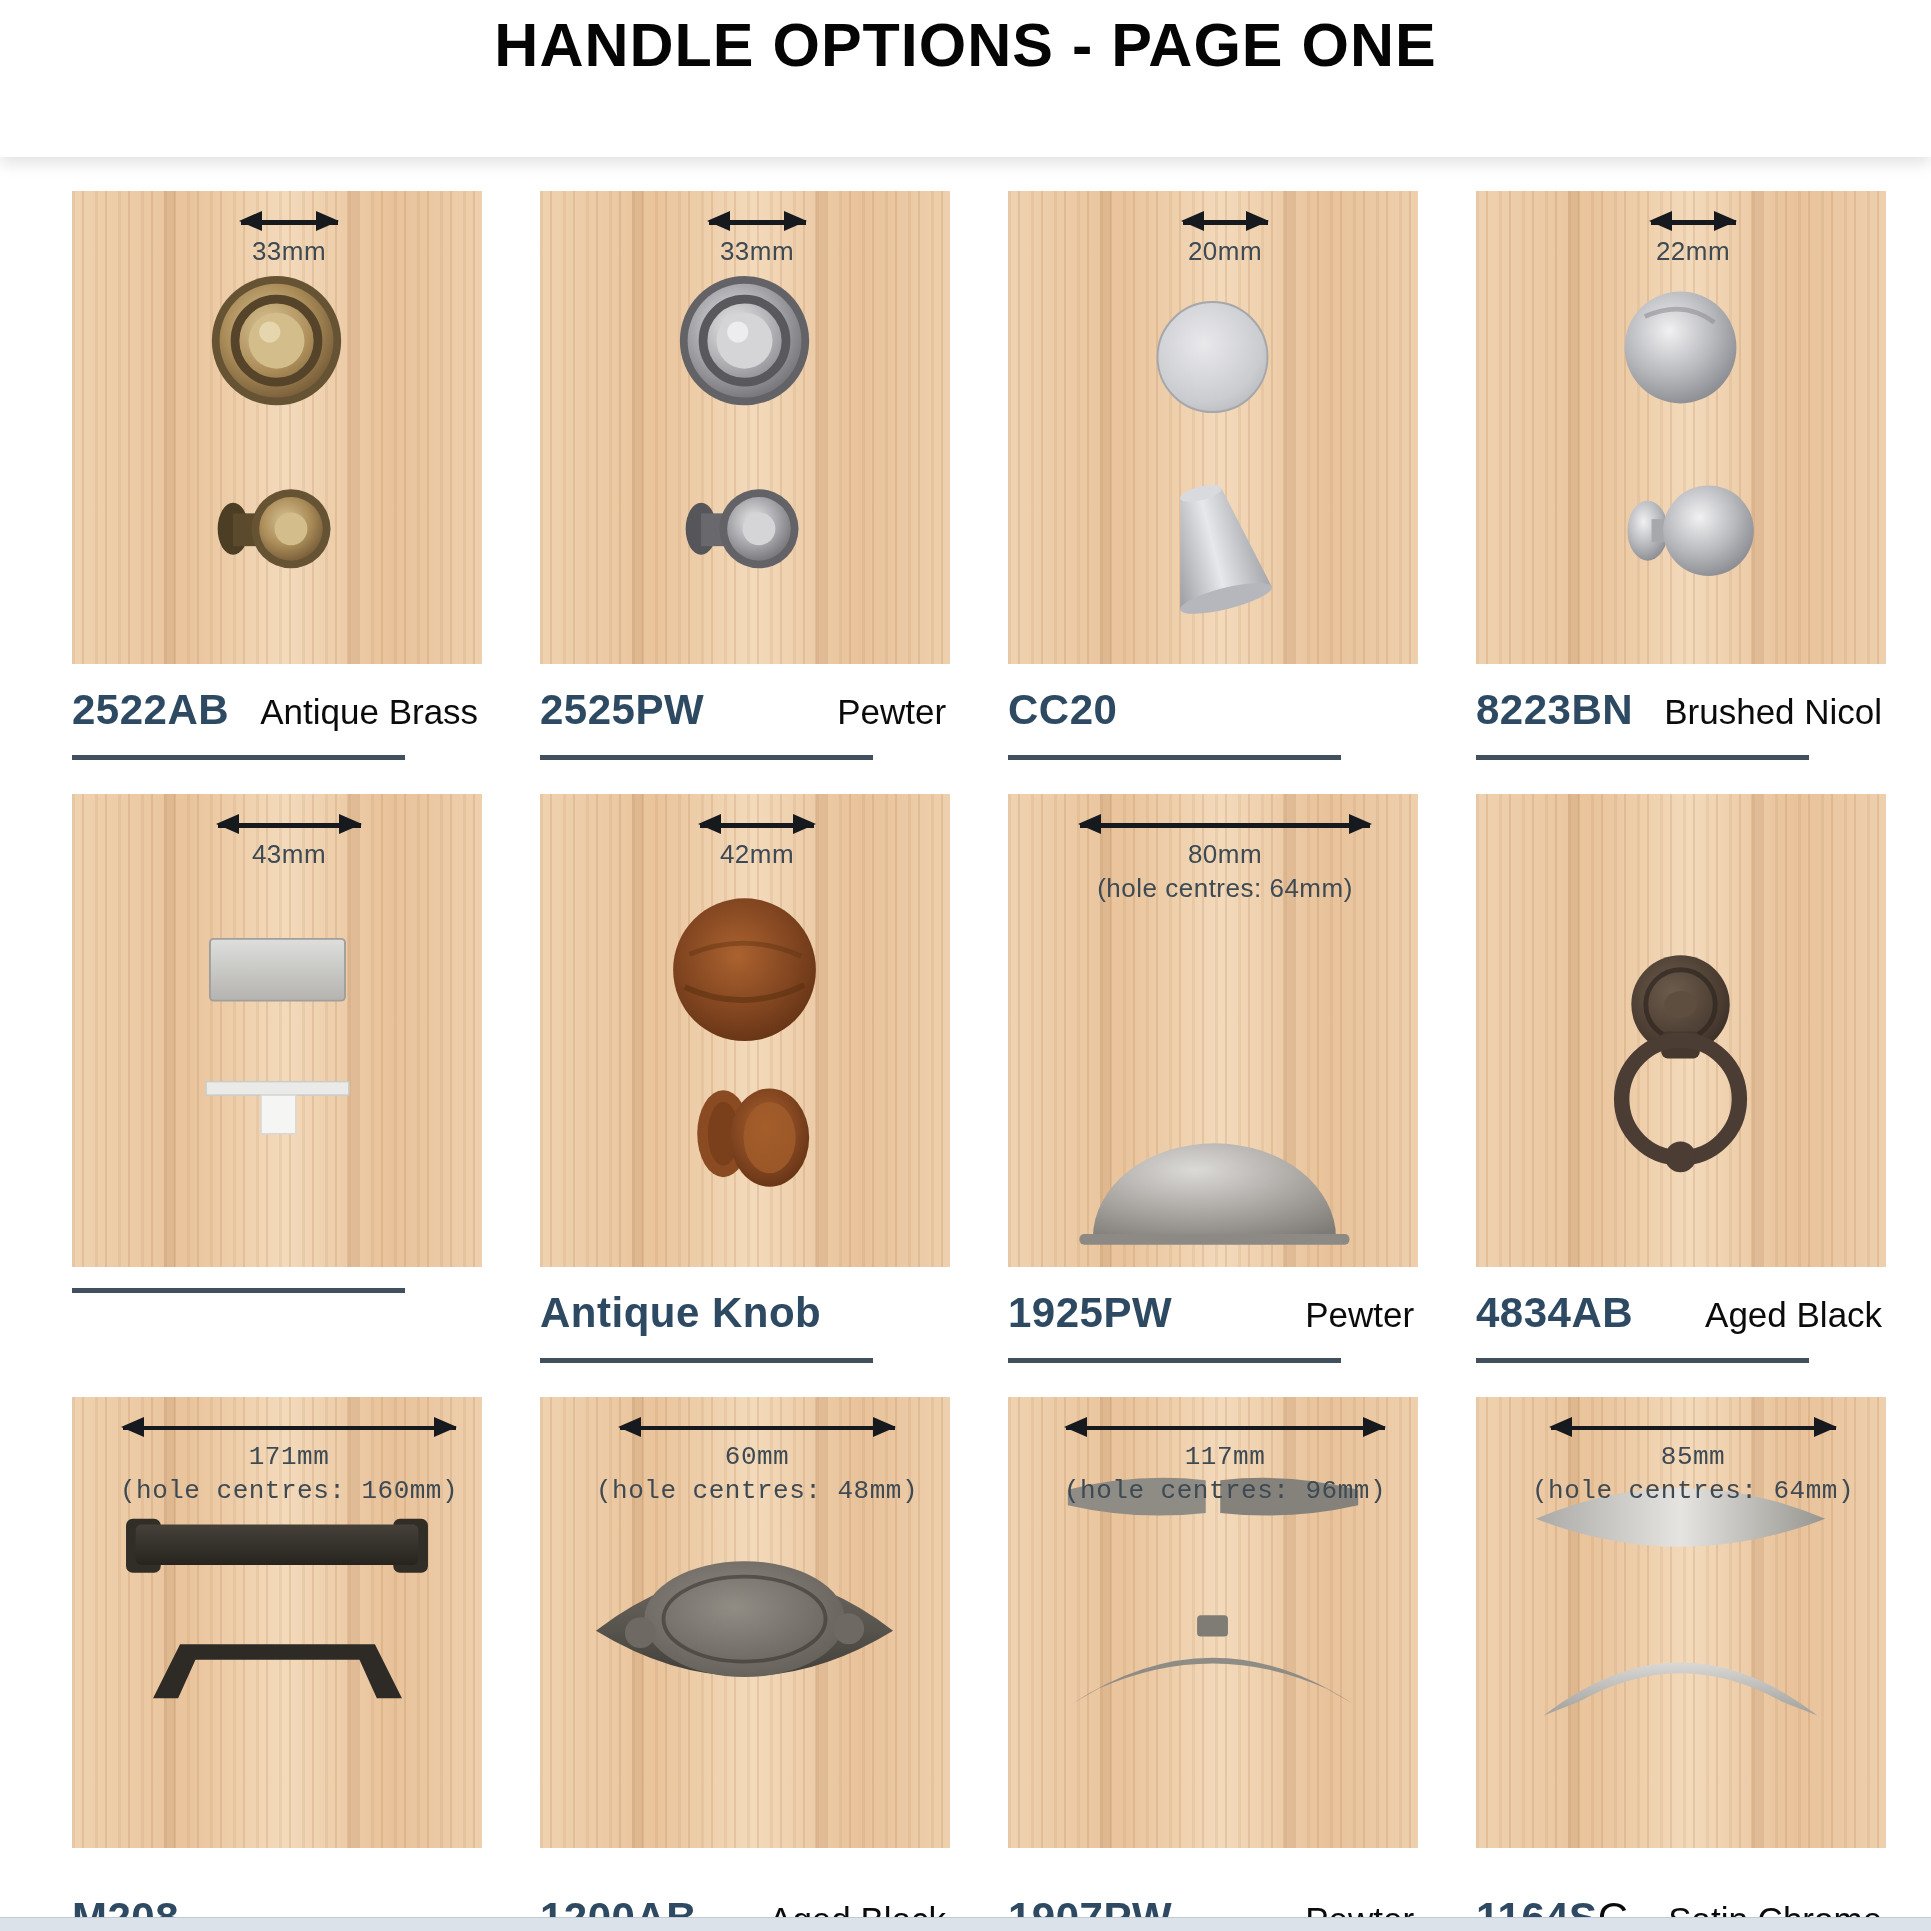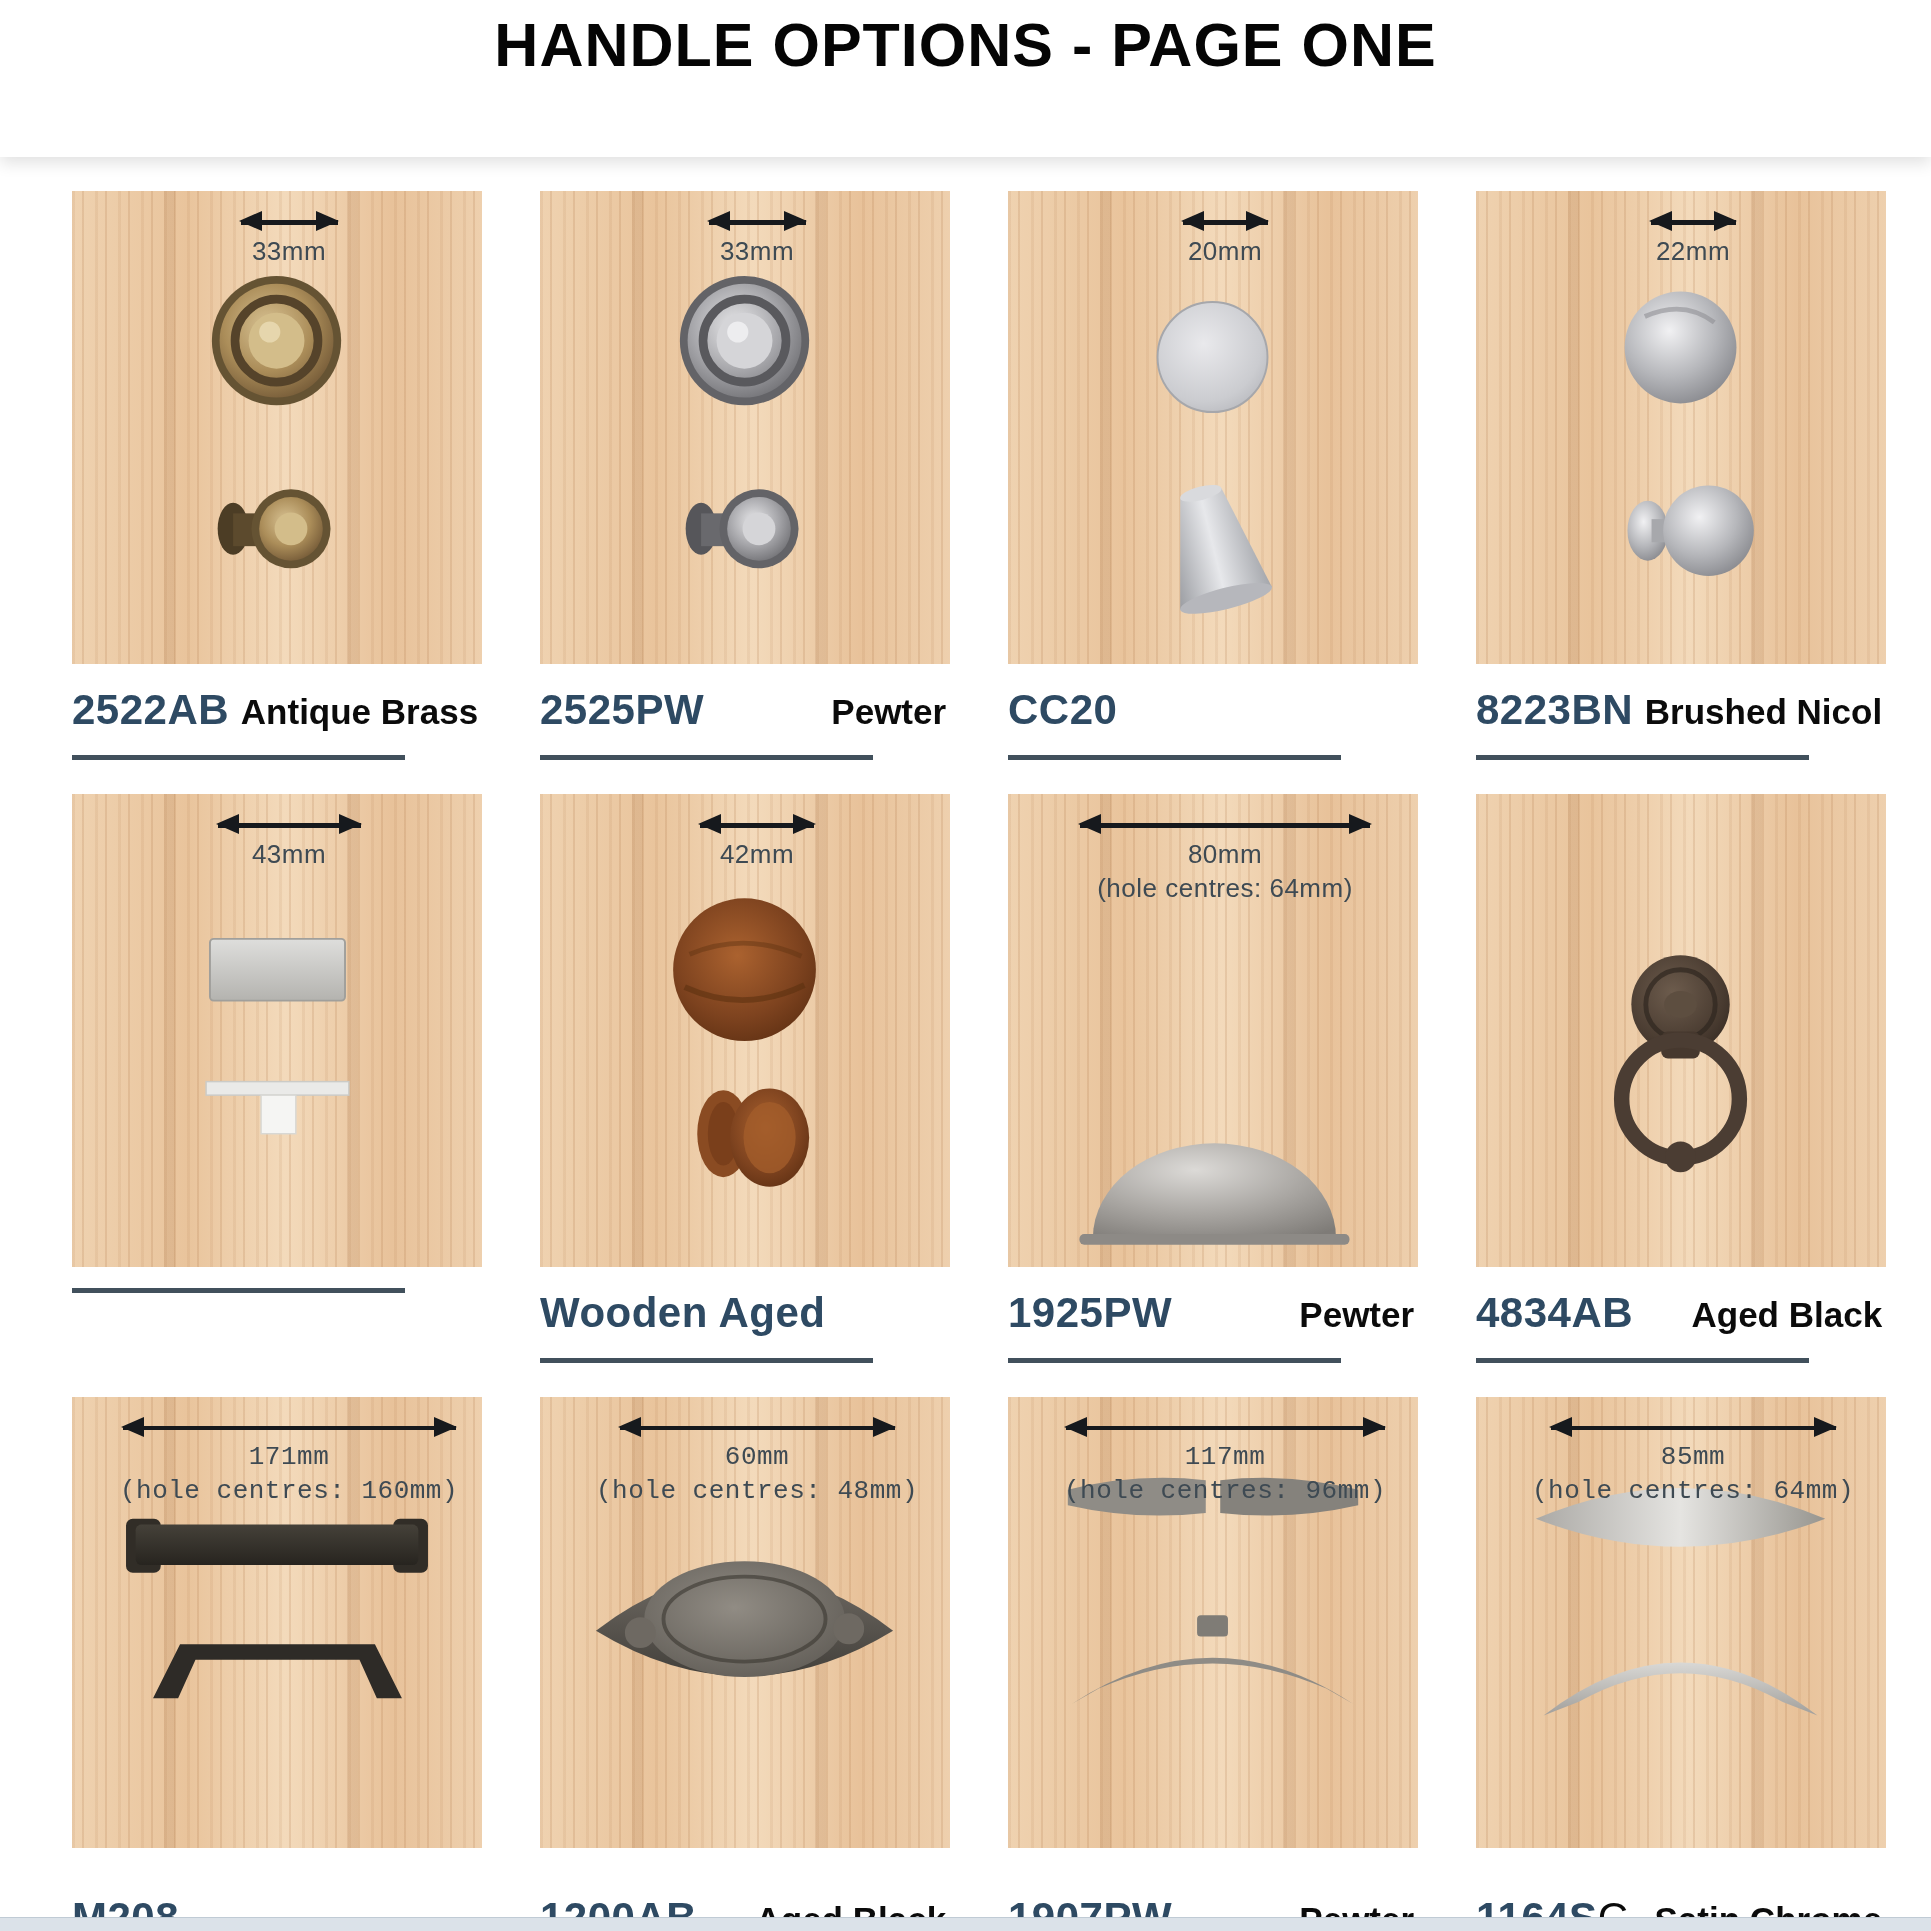--- a/index.html
+++ b/index.html
@@ -78,21 +78,21 @@
     font-weight:500;color:#3e4a53;
     text-align:center;letter-spacing:0.5px;
   }
   
   .label-row{
     display:flex;justify-content:space-between;align-items:baseline;
     width:410px;margin-top:22px;padding-right:3.9px;box-sizing:border-box;
   }
   .code{font-size:42px;font-weight:700;color:#2e4a63;letter-spacing:0.5px;white-space:nowrap;}
   .code .code-black{color:#0a0a0a;font-weight:400;}
-  .finish{font-size:35px;font-weight:700;color:#0b0b0b;white-space:nowrap;}
+  .finish{font-size:35px;font-weight:400;color:#0b0b0b;white-space:nowrap;}
   .underline{
     width:333px;height:4.8px;background:#41505c;margin-top:21px;
   }
   .r3 .label-row{margin-top:46px;}
   
   .bottom-strip{
     position:absolute;left:0;bottom:0;width:100%;height:13.5px;
     background:#dbe2e9;border-top:1.9px solid #c0cbd5;
   }
 </style>
@@ -282,21 +282,21 @@
           <ellipse cx="238" cy="356" rx="41" ry="51" fill="url(#fWood)"></ellipse>
           <ellipse cx="238" cy="356" rx="27" ry="37" fill="#a35c2b" opacity="0.8"></ellipse>
         </svg>
         <div class="dim">
           <div class="arrow" style="width:114px"></div>
           <div class="dim-text">42mm</div>
           <div class="dim-text"></div>
         </div>
       </div>
       <div class="label-row">
-        <span class="code"><span>Wooden Aged</span><span class="code-black"></span></span>
+        <span class="code"><span>Antique Knob</span><span class="code-black"></span></span>
         <span class="finish"></span>
       </div>
       <div class="underline"></div>
     </div>
 
     <div class="cell">
       <div class="photo">
         <svg viewBox="0 0 425 490">
           <defs>
             <radialGradient id="gCup" cx="42%" cy="28%" r="85%">

